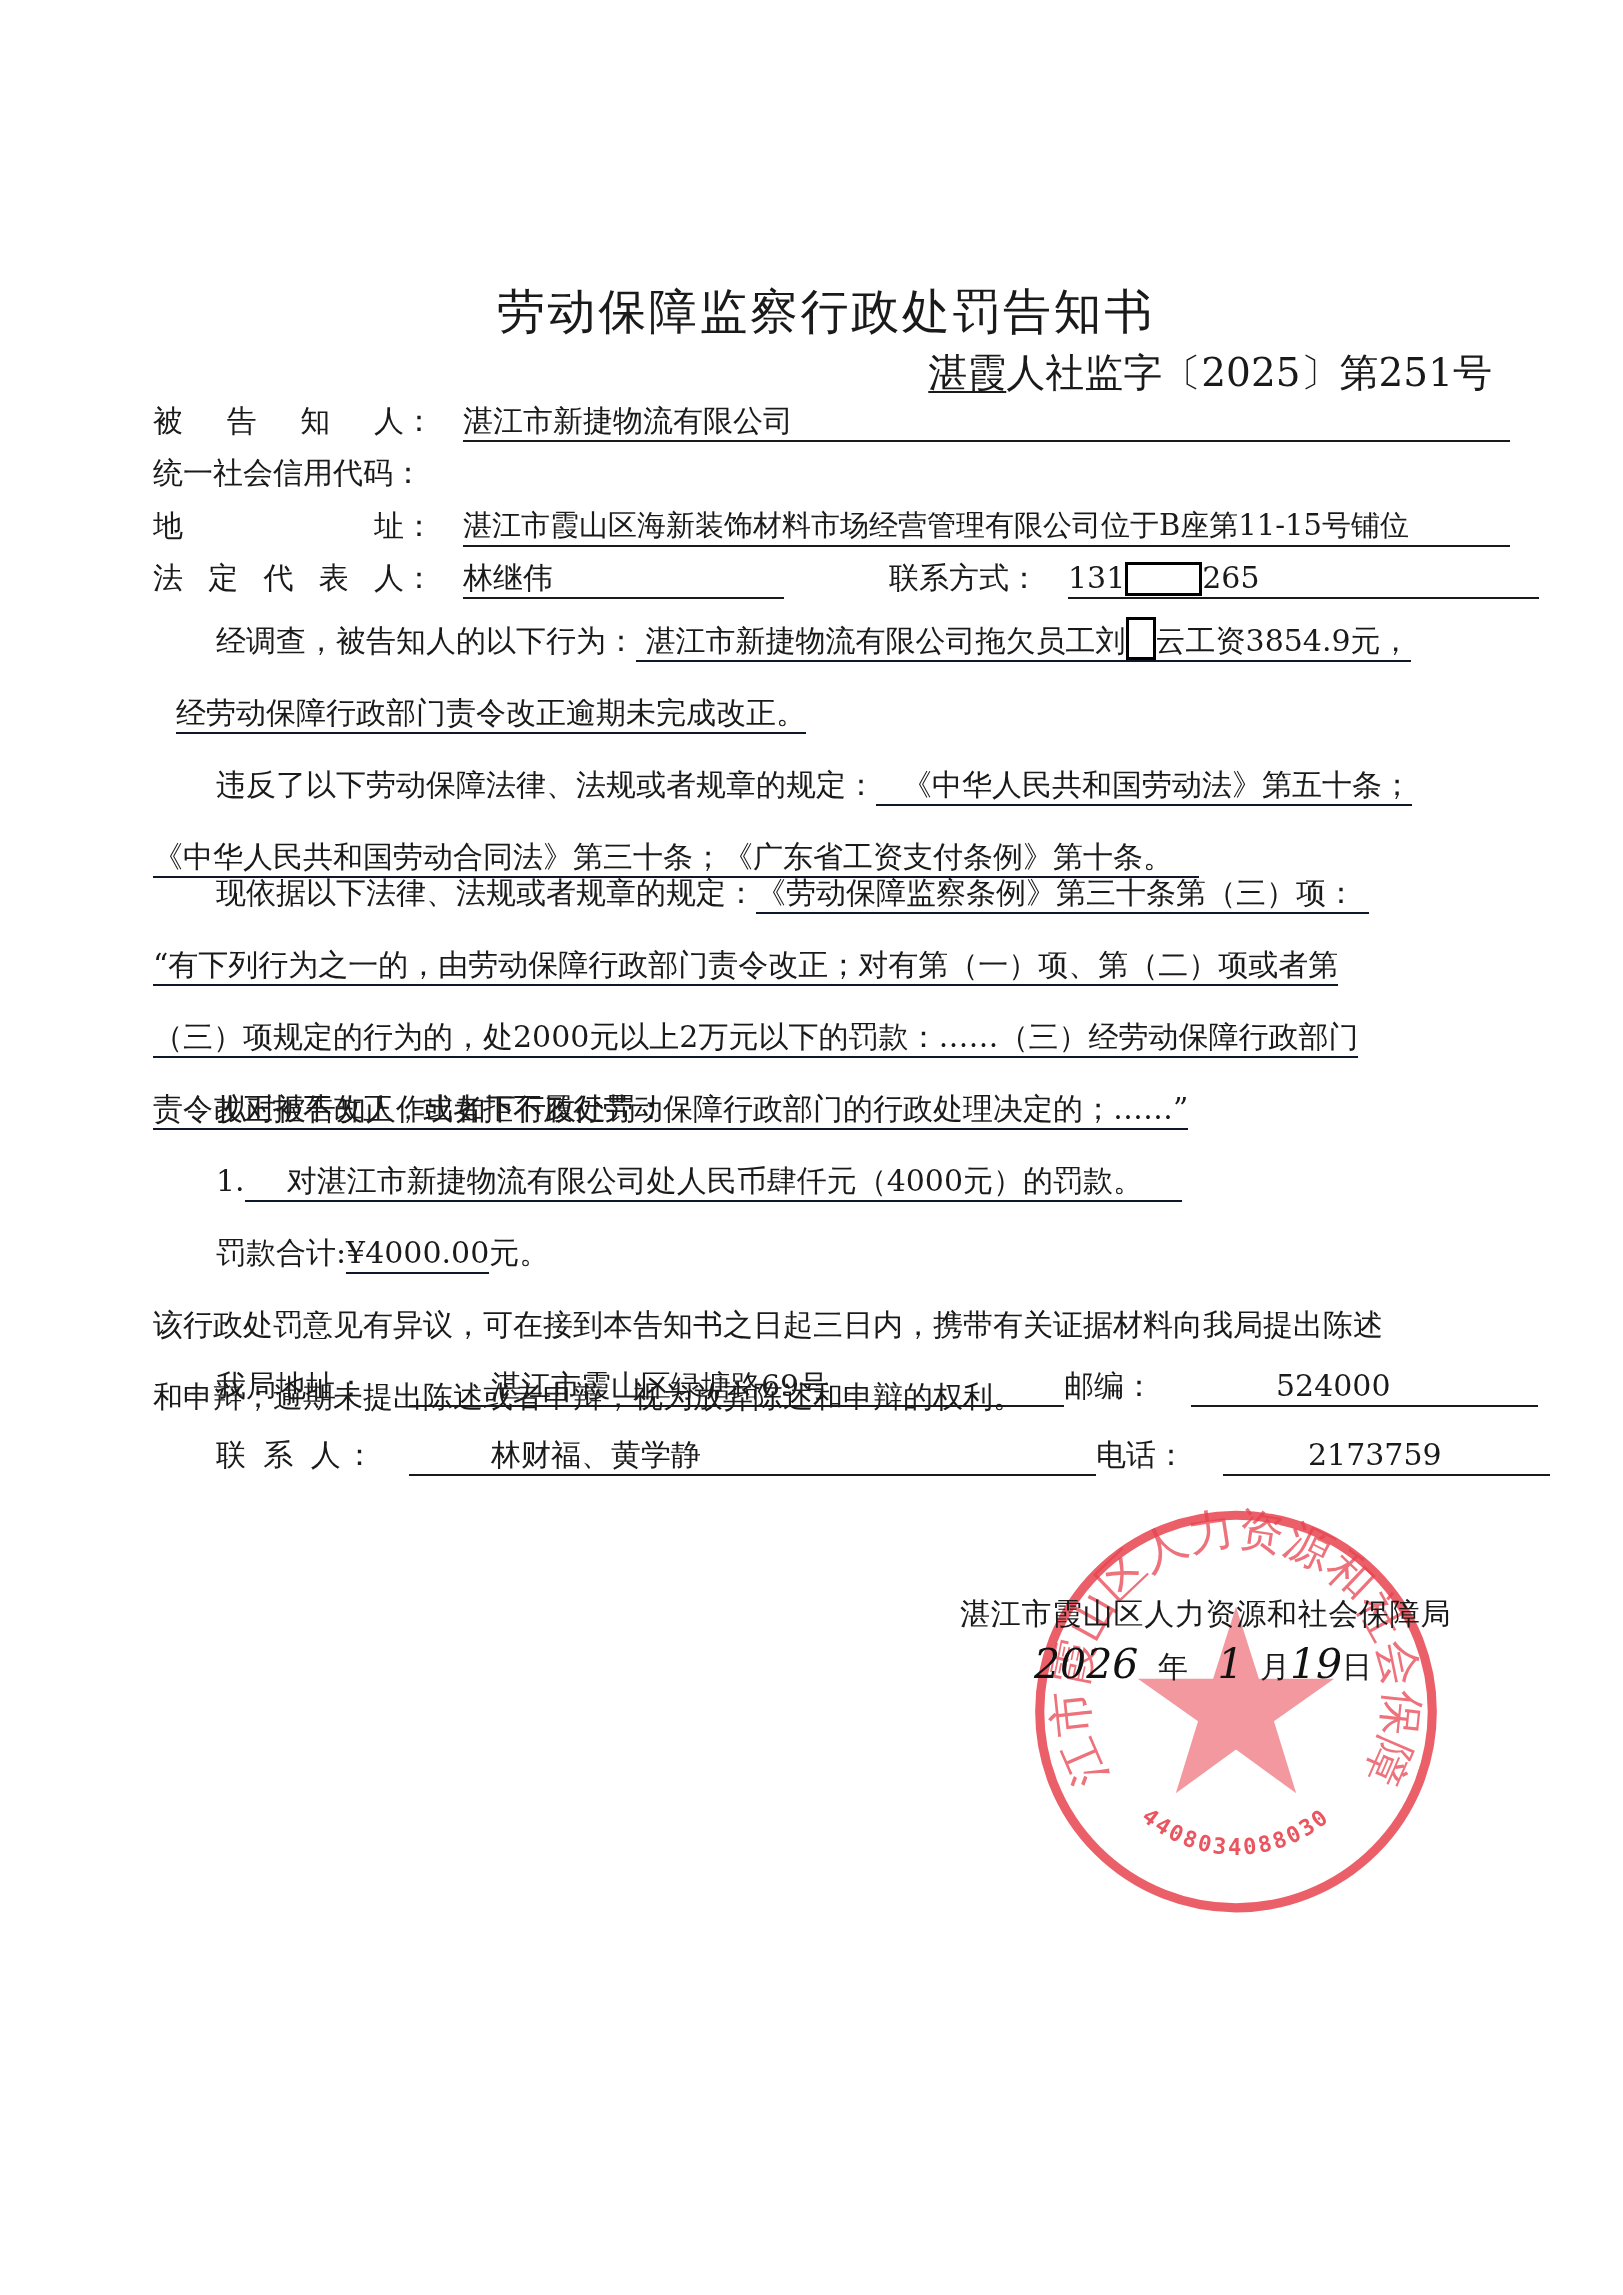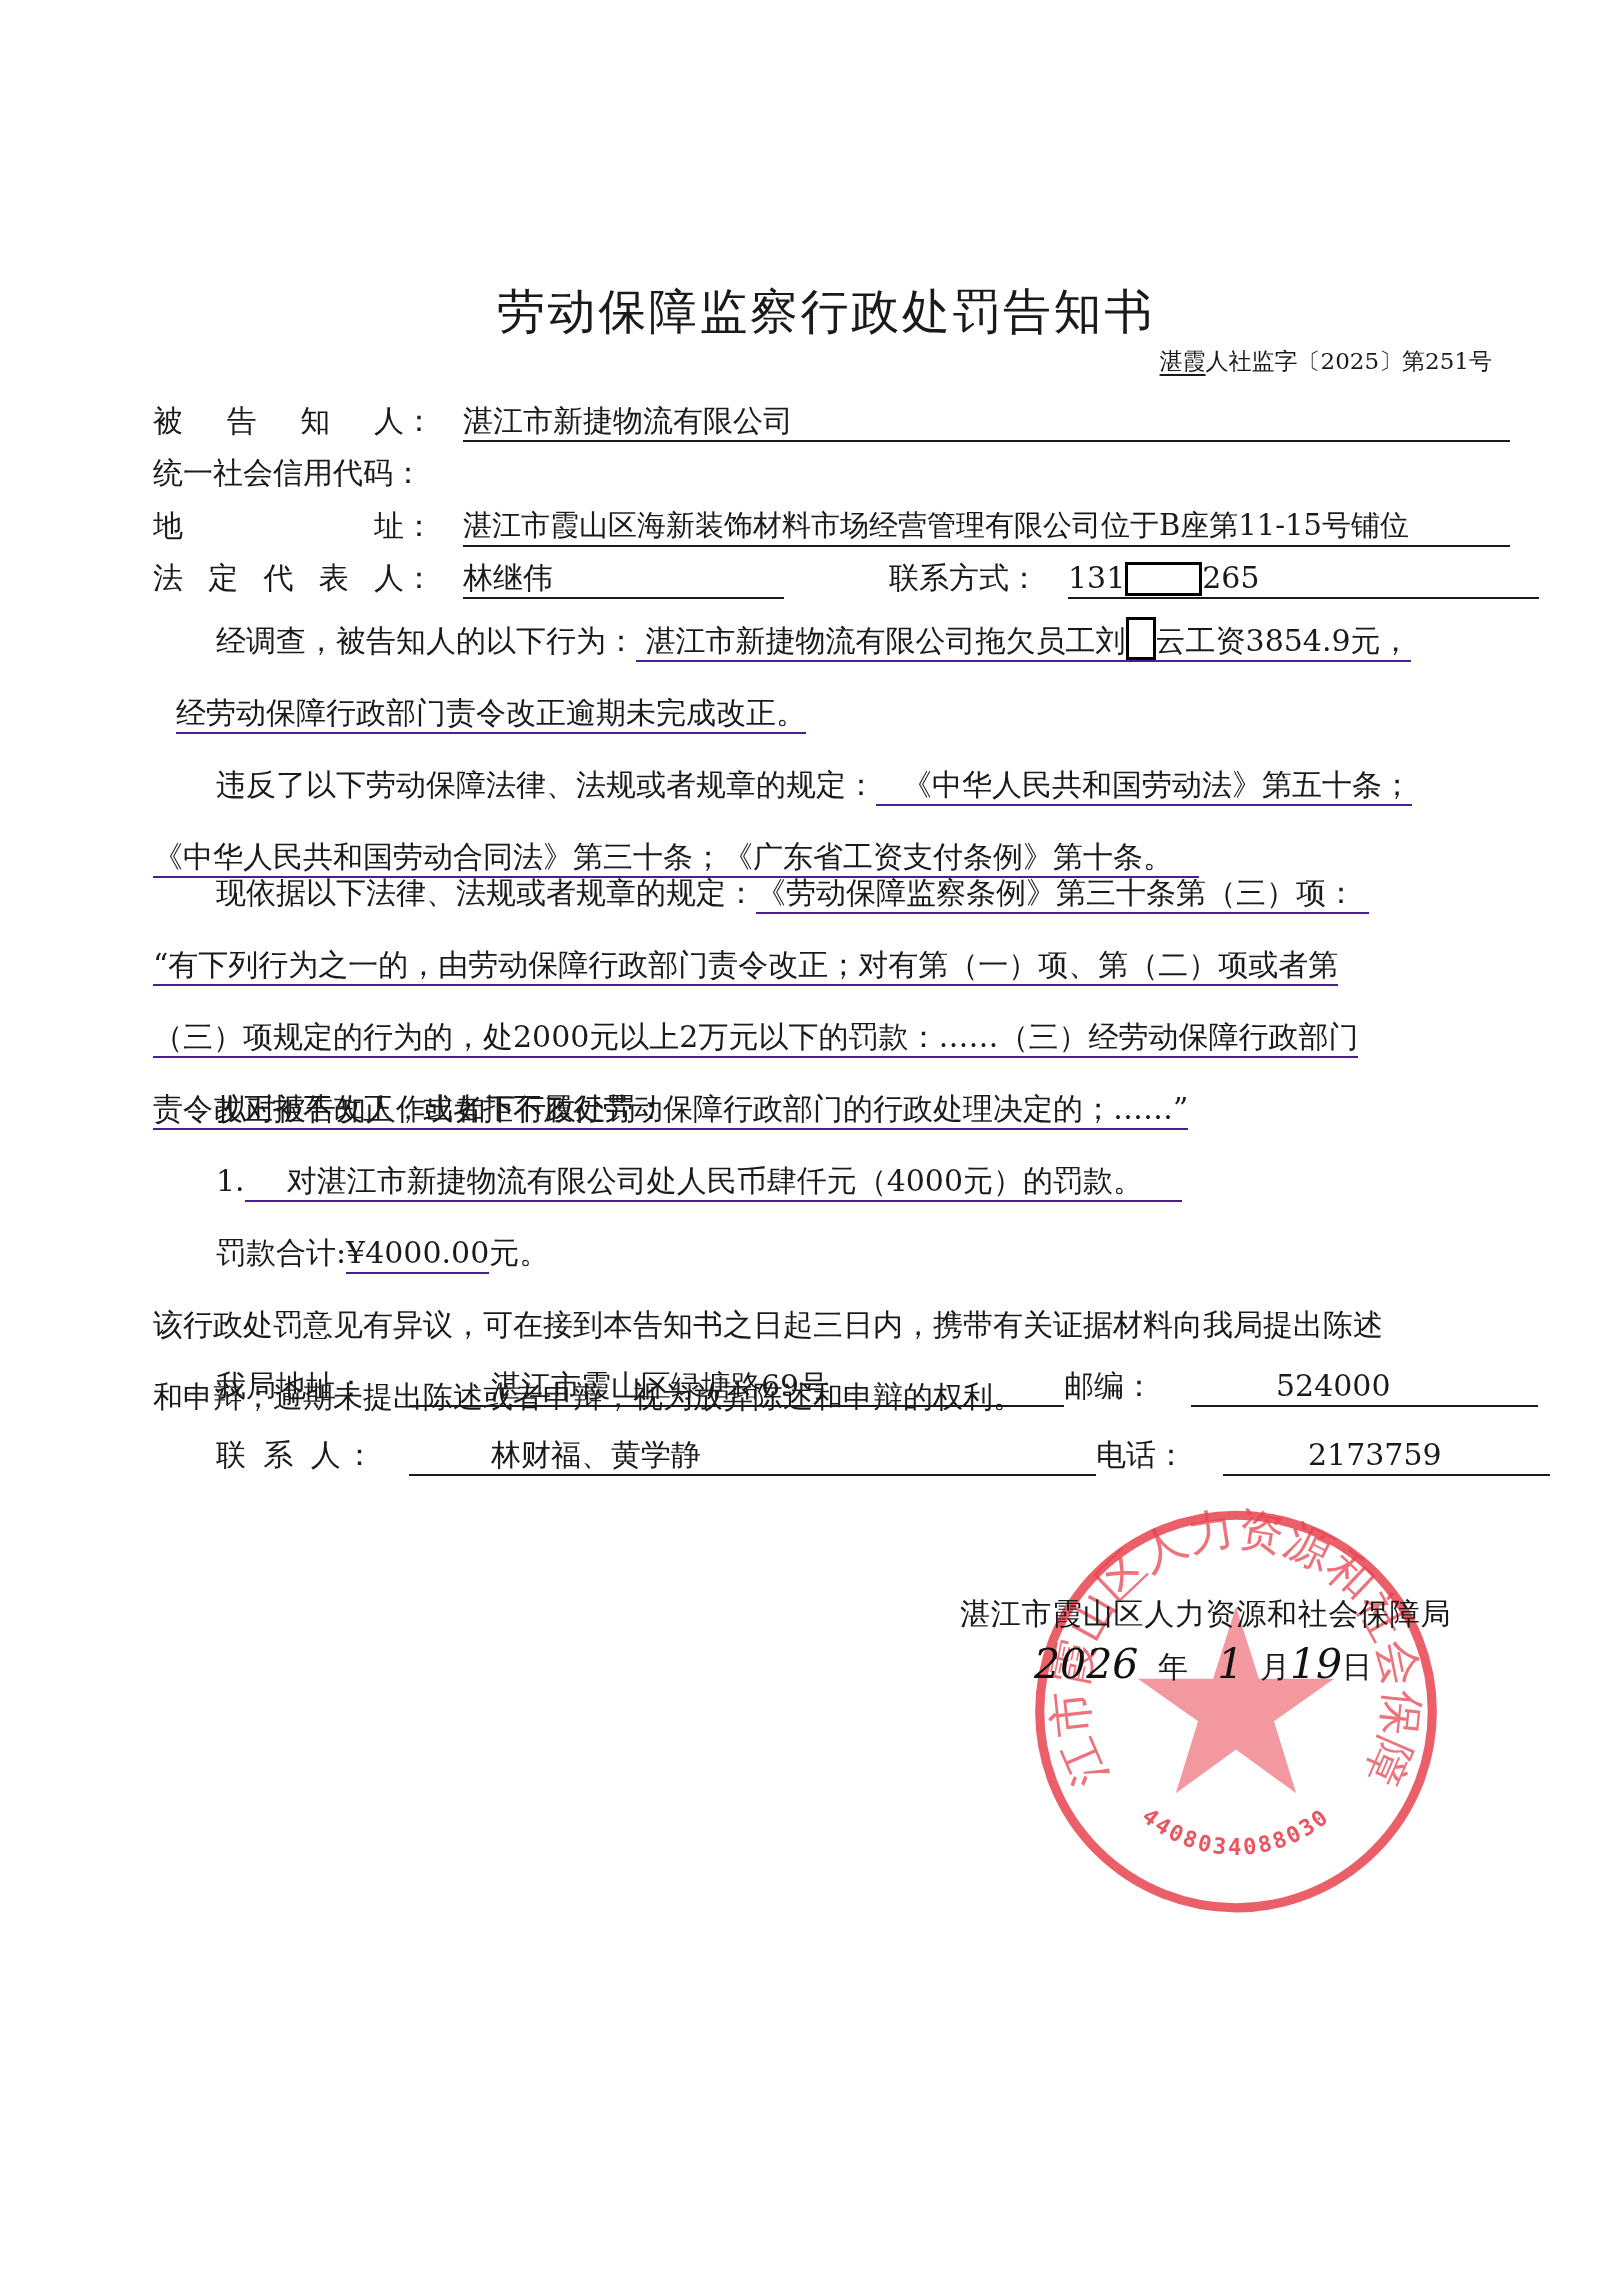--- a/index.html
+++ b/index.html
@@ -1,22 +1,22 @@
 <!DOCTYPE html>
 <html style="font-size:10.5px"><head>
 <meta charset="utf-8">
 <style>
   html, body { margin: 0; padding: 0; background: #ffffff; }
   body { width: 1623px; height: 2295px; position: relative; overflow: hidden;
          font-family: "DejaVu Serif", "Liberation Serif", serif; color: #1a1a1a; }
   .abs { position: absolute; white-space: nowrap; }
   .title { left: 497px; top: 280px; font-size: 48px; letter-spacing: 2.6px; font-family: "DejaVu Sans", "Liberation Sans", sans-serif; font-weight: normal; }
-  .docno { right: 131px; top: 346px; font-size: 23px; }
+  .docno { right: 131px; top: 346px; font-size: 39px; }
   .docno .u { text-decoration: underline; text-underline-offset: 5.2px; text-decoration-thickness: 2px; }
-  .uline { border-bottom: 2px solid #4c1d95; display: inline-block; text-align: center; }
+  .uline { border-bottom: 2px solid #0f172a; display: inline-block; text-align: center; }
   .field-row { position: absolute; left: 153px; height: 46px; display: flex; align-items: flex-end; }
   .lbl { display: inline-flex; justify-content: space-between; width: 281px; font-size: 30px; }
   .lbl span { display: inline-block; }
   .val { font-size: 30px; border-bottom: 2px solid #1a1a1a; padding-bottom: 1px; line-height: 37px; margin-left: 29px; }
   .redact { display: inline-block; border: 3.9px solid #000; background: #fff; vertical-align: bottom; box-sizing: border-box; }
   .para { position: absolute; left: 153px; width: 1342px; font-size: 30px; line-height: 72px; }
   .indent { padding-left: 63px; }
   .stamp { position: absolute; left: 1007px; top: 1476px; width: 458px; height: 458px; }
   .sig { position: absolute; font-size: 30px; }
   .hand { font-family: "DejaVu Serif", serif; font-style: italic; font-size: 41px; color: #111; }

